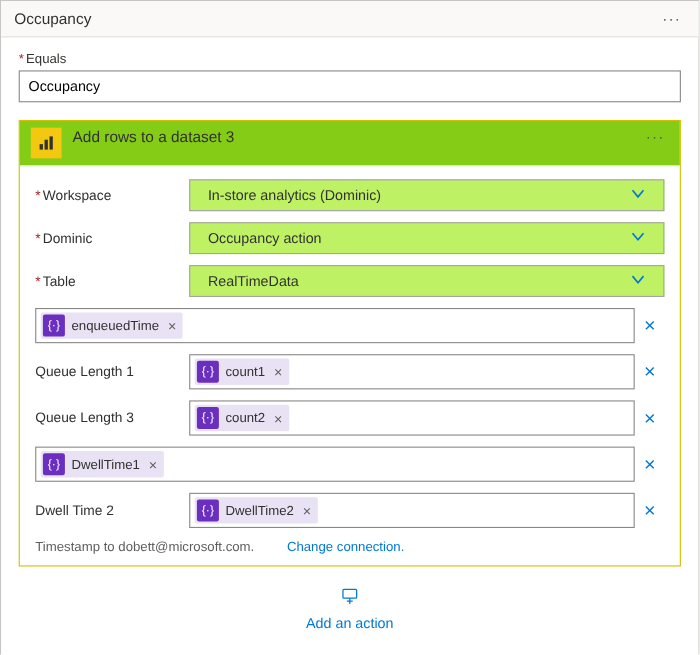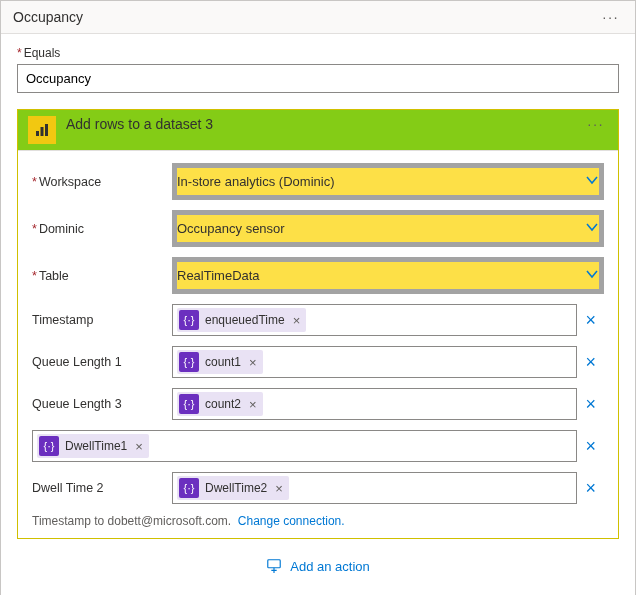--- a/index.html
+++ b/index.html
@@ -77,23 +77,23 @@
     width: 140px;
     font-size: 12.5px;
     color: #323130;
     flex-shrink: 0;
   }
   .select-input {
     flex: 1;
     display: flex;
     align-items: center;
     justify-content: space-between;
-    border: 5px solid #a3a3a3;
-    padding: 5px 0;
-    background: #fde047;
+    border: 1px solid #a3a3a3;
+    padding: 5px 16px;
+    background: #bef264;
     cursor: pointer;
   }
   .chevron { color: #0078d4; }
   .token-input {
     flex: 1;
     display: flex;
     align-items: center;
     border: 1px solid #8a8886;
     padding: 3px 4px;
     background: #fff;
@@ -125,30 +125,31 @@
     font-size: 18px;
     padding: 0 8px;
     cursor: pointer;
     font-weight: 300;
   }
   .conn-row {
     font-size: 12px;
     color: #605e5c;
     margin-top: 8px;
   }
-  .conn-row a { color: #0078d4; text-decoration: none; cursor: pointer; }
+  .conn-row a { color: #0078d4; text-decoration: none; cursor: pointer; margin-left: 23px; }
   .add-action {
     display: flex;
     align-items: center;
     justify-content: center;
     gap: 8px;
     color: #0078d4;
     padding: 18px 0 6px;
     cursor: pointer;
     font-size: 13px;
+    flex-direction: column;
   }
   .add-icon {
     width: 16px;
     display: flex;
     justify-content: center;
   }
 </style>
 </head>
 <body>
 
@@ -181,39 +182,38 @@
             <span>In-store analytics (Dominic)</span>
             <span class="chevron"><svg width="14" height="14" viewBox="0 0 14 14">
                   <path d="M2 4 L7 10 L12 4" stroke="#0078d4" stroke-width="1.5" fill="none"></path>
                 </svg></span>
           </div>
         </div>
 
         <div class="form-row">
           <div class="row-label req">Dominic</div>
           <div class="select-input">
-            <span>Occupancy sensor</span>
+            <span>Occupancy action</span>
             <span class="chevron"><svg width="14" height="14" viewBox="0 0 14 14">
                   <path d="M2 4 L7 10 L12 4" stroke="#0078d4" stroke-width="1.5" fill="none"></path>
                 </svg></span>
           </div>
         </div>
 
         <div class="form-row">
           <div class="row-label req">Table</div>
           <div class="select-input">
             <span>RealTimeData</span>
             <span class="chevron"><svg width="14" height="14" viewBox="0 0 14 14">
                   <path d="M2 4 L7 10 L12 4" stroke="#0078d4" stroke-width="1.5" fill="none"></path>
                 </svg></span>
           </div>
         </div>
 
         <div class="form-row">
-          <div class="row-label">Timestamp</div>
           <div class="token-input">
             <span class="token">
               <span class="token-icon">{·}</span>
               <span>enqueuedTime</span>
               <span class="token-remove">×</span>
             </span>
           </div>
           <span class="clear-x">×</span>
         </div>
 

